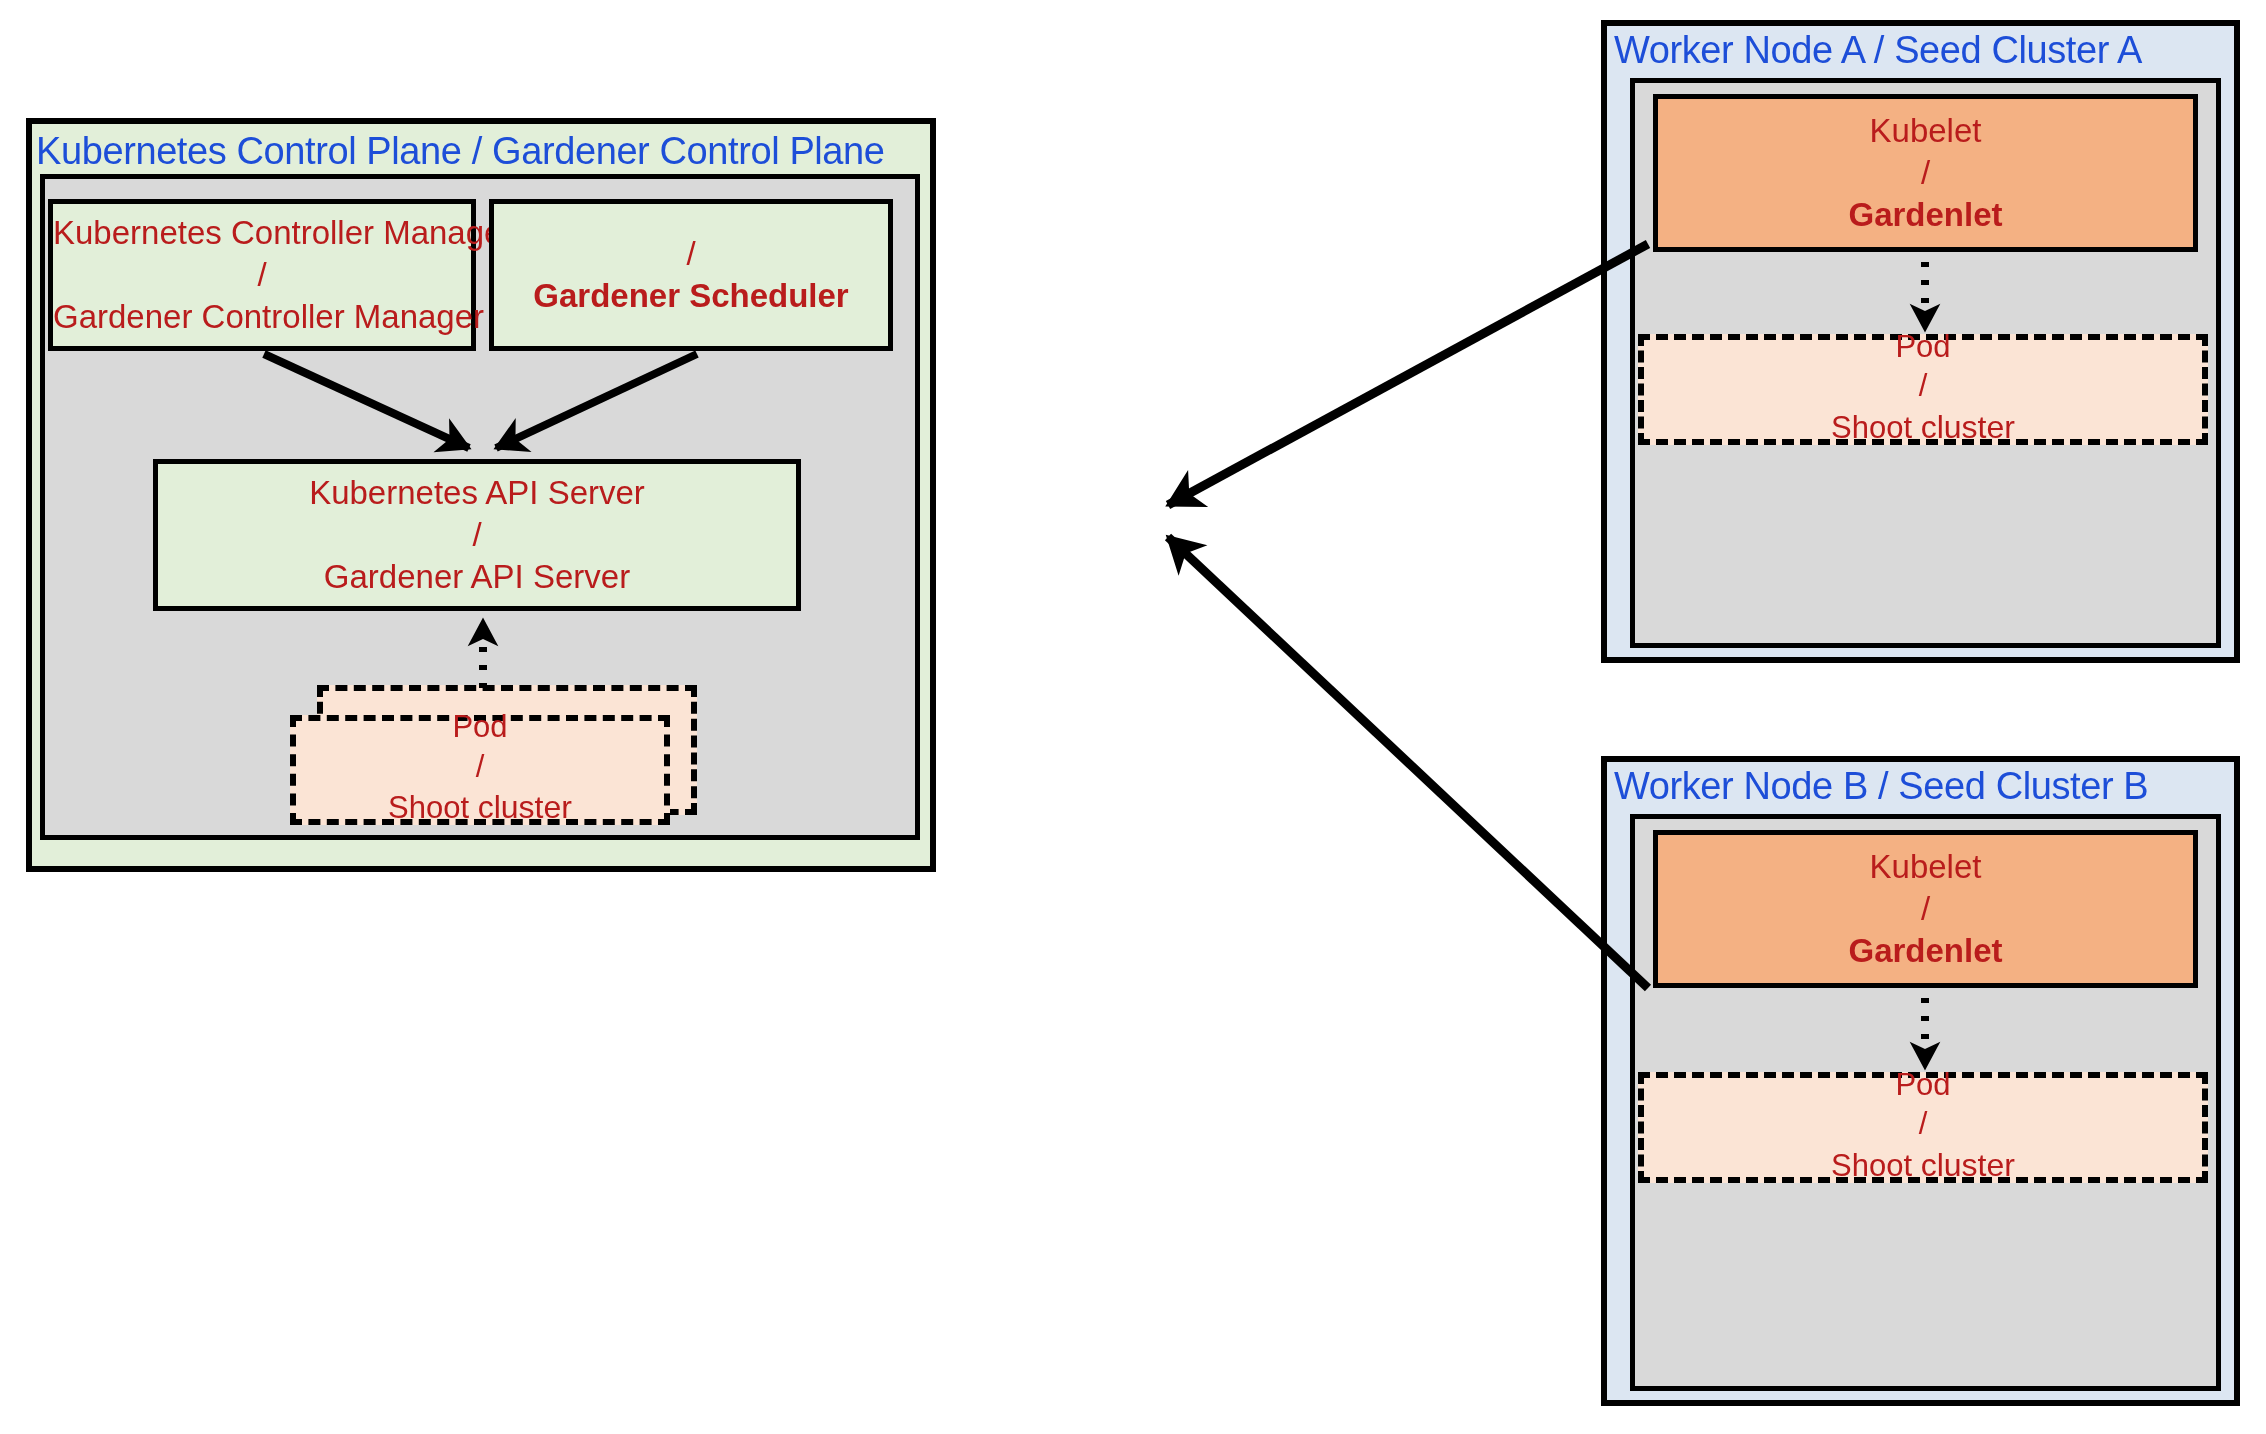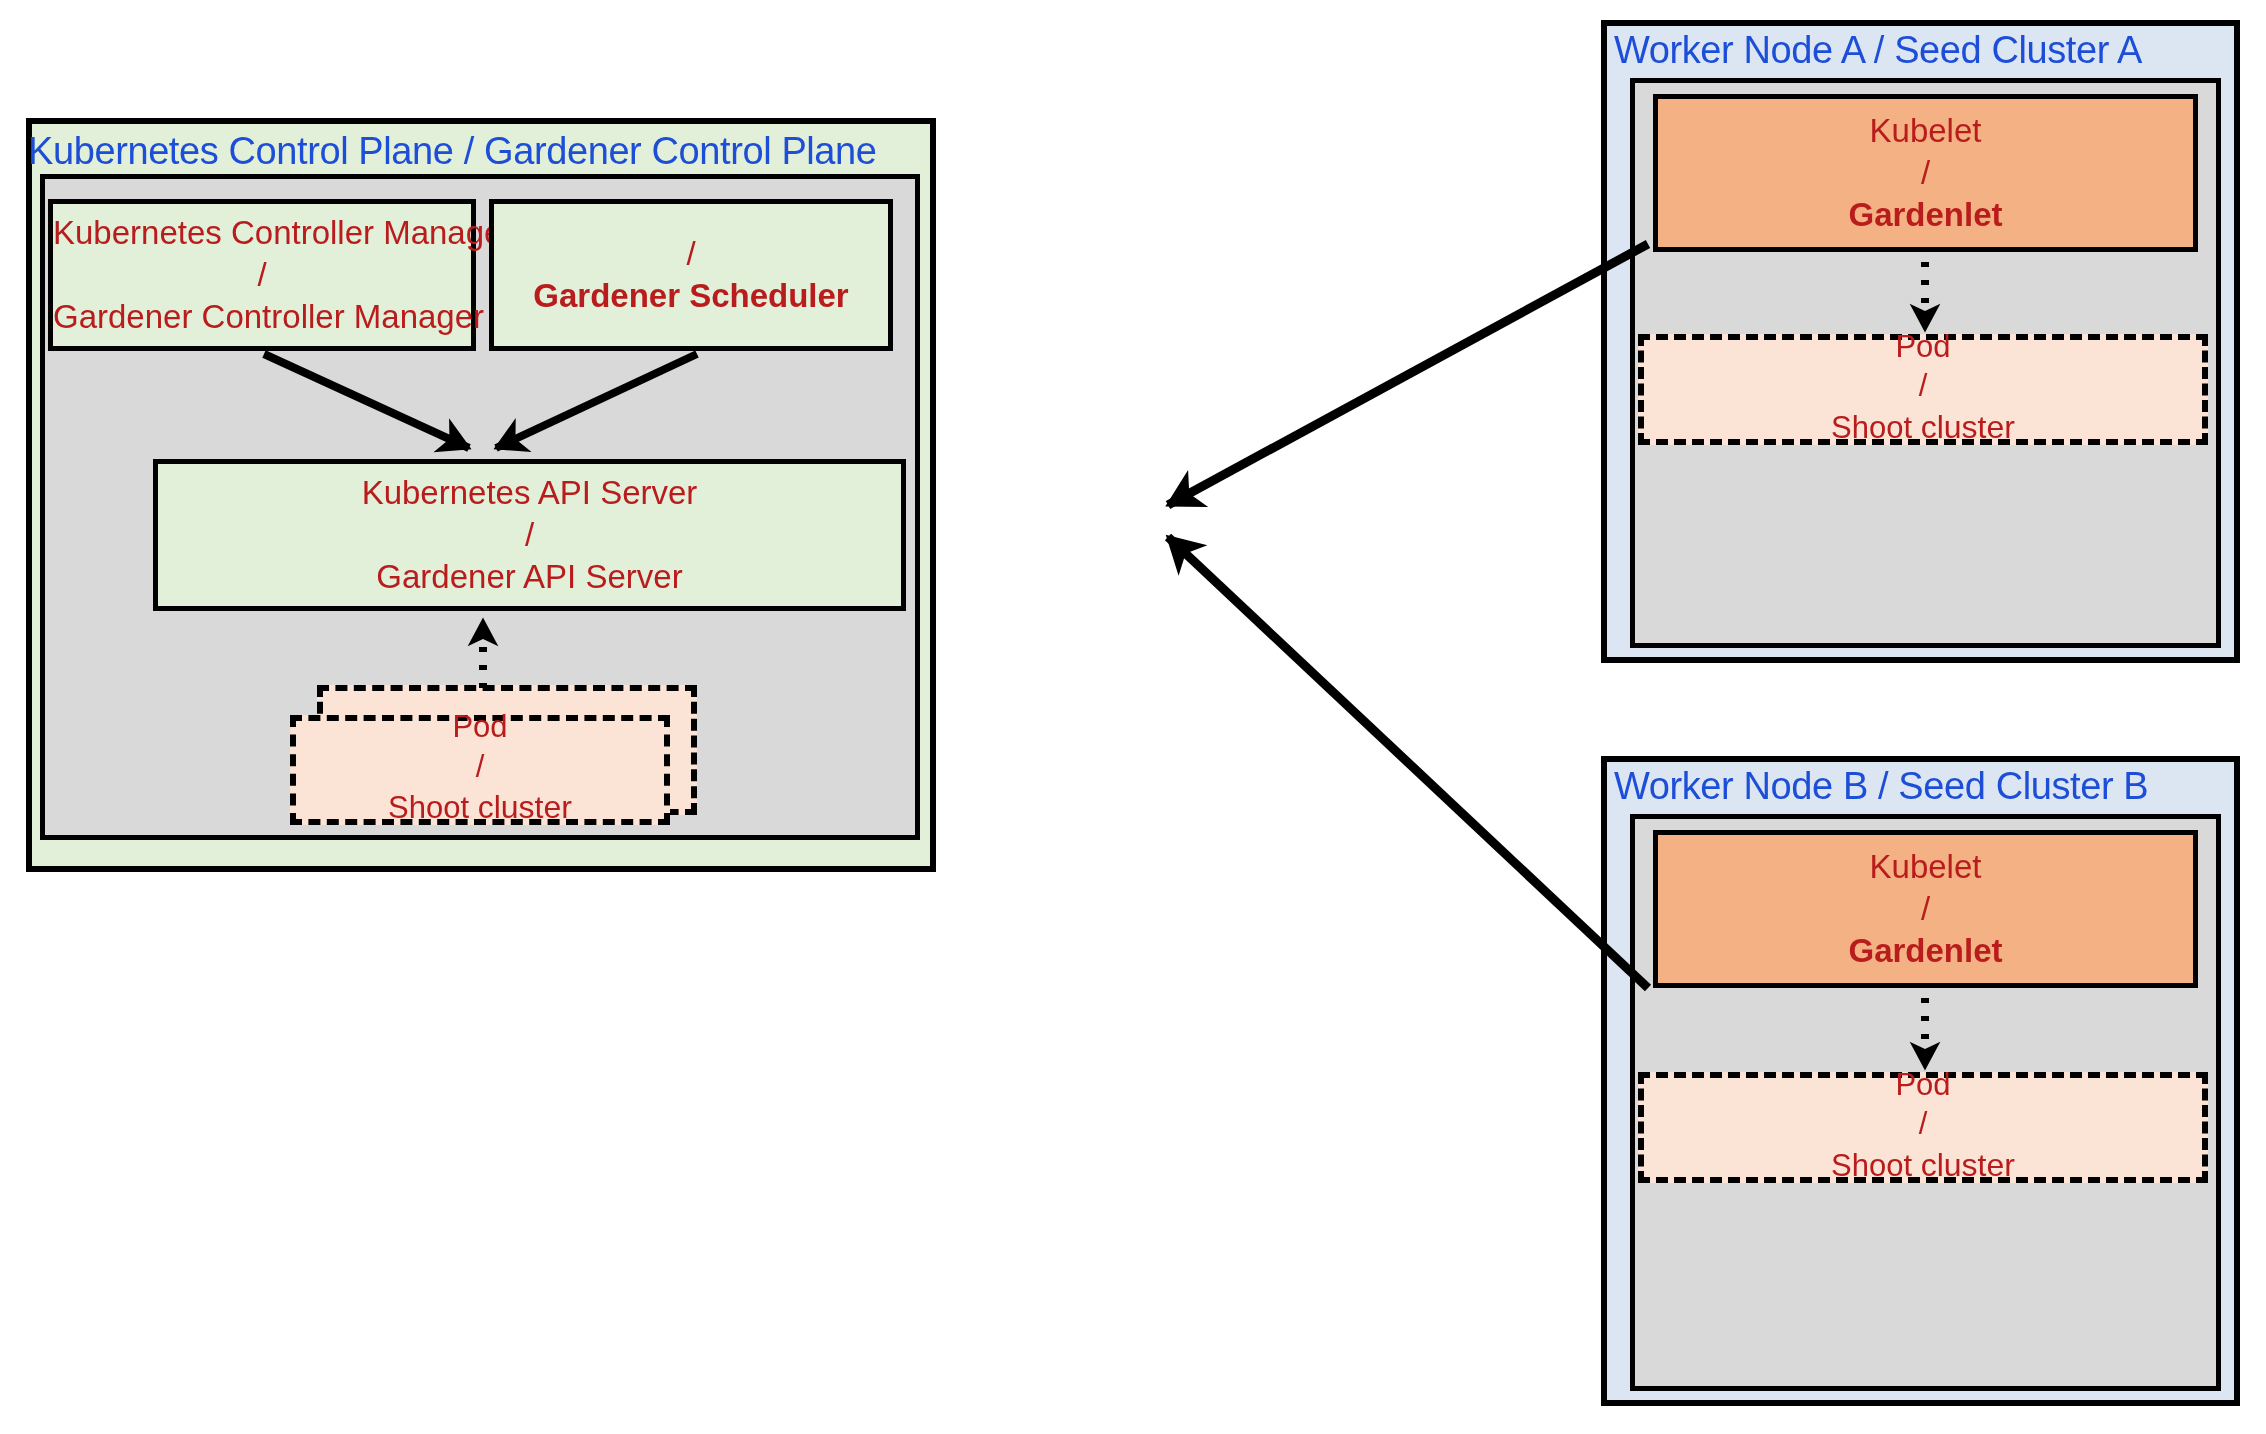--- a/index.html
+++ b/index.html
@@ -89,41 +89,41 @@
   }
 </style>
 </head>
 <body>
 
 <div class="stage">
 
   <div class="abs solid-box fill-green" style="left:26px; top:118px; width:910px; height:754px;">
   </div>
 
-  <div class="panel-title" style="left:28px; top:130px; width:890px;">Kubernetes Control Plane / Gardener Control Plane</div>
+  <div class="panel-title" style="left:36px; top:130px; width:890px;">Kubernetes Control Plane / Gardener Control Plane</div>
 
   <div class="abs thin-box fill-gray" style="left:40px; top:174px; width:880px; height:666px;">
   </div>
 
   <div class="abs thin-box fill-green" style="left:48px; top:199px; width:428px; height:152px;">
     <div class="box-label">
       <span class="ln">Kubernetes Controller Manager</span>
       <span class="ln">/</span>
       <span class="ln">Gardener Controller Manager</span>
     </div>
   </div>
 
   <div class="abs thin-box fill-green" style="left:489px; top:199px; width:404px; height:152px;">
     <div class="box-label">
       <span class="ln">/</span>
       <span class="ln bold">Gardener Scheduler</span>
     </div>
   </div>
 
-  <div class="abs thin-box fill-green" style="left:153px; top:459px; width:753px; height:152px;">
+  <div class="abs thin-box fill-green" style="left:153px; top:459px; width:648px; height:152px;">
     <div class="box-label">
       <span class="ln">Kubernetes API Server</span>
       <span class="ln">/</span>
       <span class="ln">Gardener API Server</span>
     </div>
   </div>
 
   <div class="abs dashed-box fill-peach" style="left:317px; top:685px; width:380px; height:130px;">
   </div>
 

